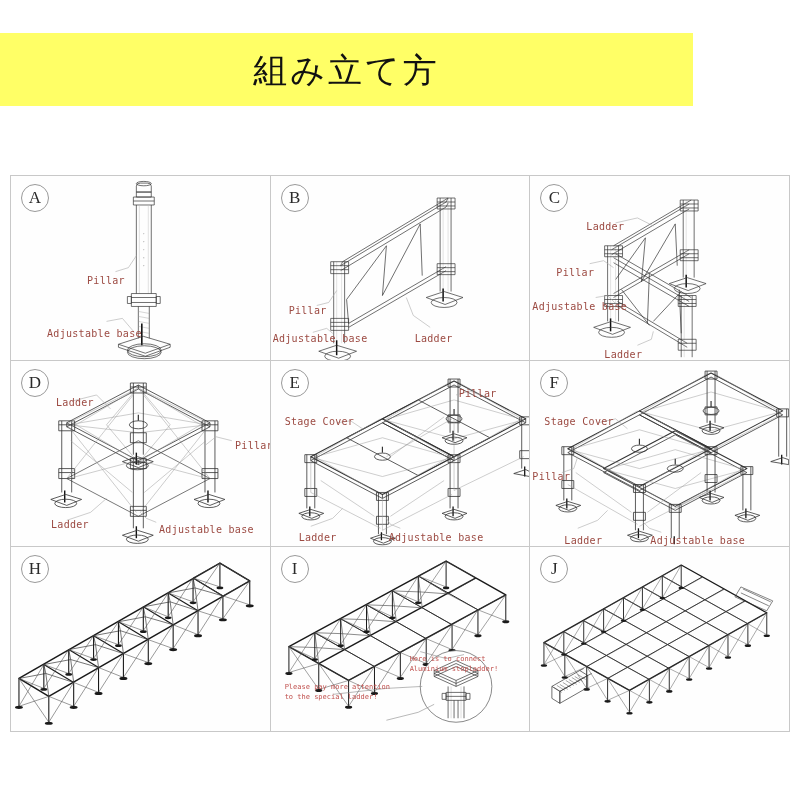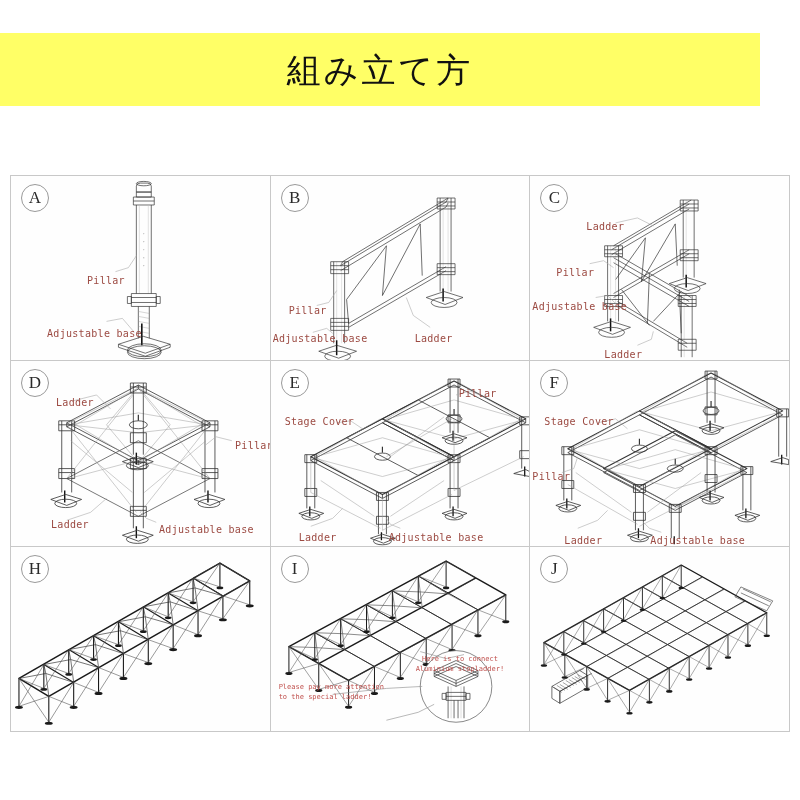--- a/index.html
+++ b/index.html
@@ -13,21 +13,21 @@
     font-family: "Liberation Sans", sans-serif;
     position: relative;
     overflow: hidden;
   }
 
   
   #banner {
     position: absolute;
     left: 0;
     top: 33px;
-    width: 760px;
+    width: 693px;
     height: 73px;
     background: #ffff66;
     display: flex;
     align-items: center;
     justify-content: center;
   }
   #banner-title {
     font-family: "DejaVu Sans", sans-serif;
     font-size: 34px;
     letter-spacing: 3px;
@@ -876,23 +876,23 @@
         <path d="M184 154 L184 172"></path>
           <path d="M188 154 L188 172"></path>
       </g>
 
       <g stroke="#888" stroke-width="0.6" fill="none">
         <path d="M150 105 L176 112 L194 108"></path>
         <path d="M62 148 L116 142 L152 140"></path>
         <path d="M116 174 L148 166 L164 158"></path>
       </g>
     </svg>
-    <span class="note" style="left:8px;   top:135px;">Please pay more attention
+    <span class="note" style="left:14px;   top:135px;">Please pay more attention
 to the special ladder!</span>
-    <span class="note" style="left:145px; top:107px;text-align:center;">Here is to connect
+    <span class="note" style="left:139px; top:107px;">Here is to connect
 Aluminium stopladder!</span>
   </div>
 
   <div class="panel">
     <div class="panel-letter">J</div>
     <svg class="stage-svg" viewBox="0 0 260 185">
       <g fill="none" stroke="#1a1a1a" stroke-width="1.3" stroke-linejoin="round">
 
         <path d="M14 96 L152 18 L238 66 L100 144 Z"></path>
 

